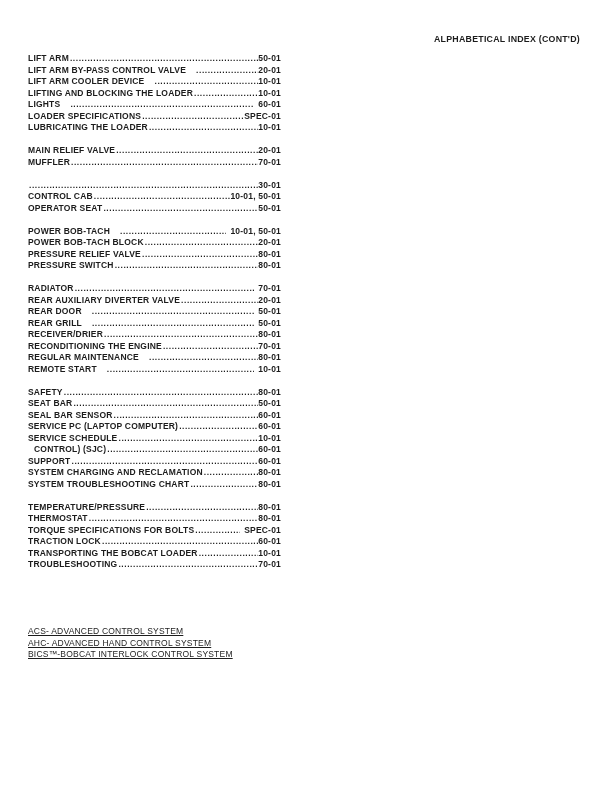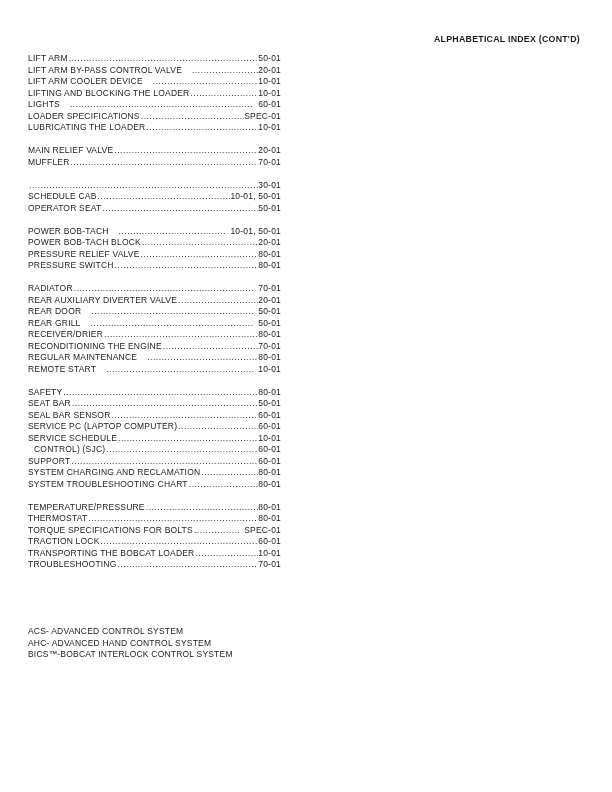--- a/index.html
+++ b/index.html
@@ -28,20 +28,21 @@
     white-space: nowrap;
   }
   .index-list {
     position: absolute;
     left: 28px;
     top: 53px;
     width: 253px;
   }
   .section {
     margin-bottom: 11.5px;
+    font-weight: bold;
   }
   .entry {
     display: flex;
     align-items: baseline;
     height: 11.5px;
     line-height: 11.5px;
     font-size: 8.5px;
     letter-spacing: 0.2px;
     white-space: nowrap;
   }
@@ -76,20 +77,21 @@
   .abbr-block {
     position: absolute;
     left: 28px;
     top: 626px;
   }
   .abbr-line {
     font-size: 8.5px;
     line-height: 11.5px;
     letter-spacing: 0.2px;
     white-space: nowrap;
+    text-decoration: underline;
   }
 </style>
 </head>
 <body style="color: rgb(28, 28, 28); background: rgb(255, 255, 255);">
 
 <div class="page-title">ALPHABETICAL INDEX (CONT'D)</div>
 
 <div class="index-list" id="index-container">
     <div class="section">
       <div class="entry">
@@ -139,21 +141,21 @@
     <span class="leader"></span>
     <span class="page-num">70-01</span>
   </div>
     </div>
     <div class="section">
       <div class="entry">
     <span class="leader"></span>
     <span class="page-num">30-01</span>
   </div>
       <div class="entry">
-    <span class="label">SCHEDULE CAB</span>
+    <span class="label">CONTROL CAB</span>
     <span class="leader"></span>
     <span class="page-num">10-01, 50-01</span>
   </div>
       <div class="entry">
     <span class="label">OPERATOR SEAT</span>
     <span class="leader"></span>
     <span class="page-num">50-01</span>
   </div>
     </div>
     <div class="section">

